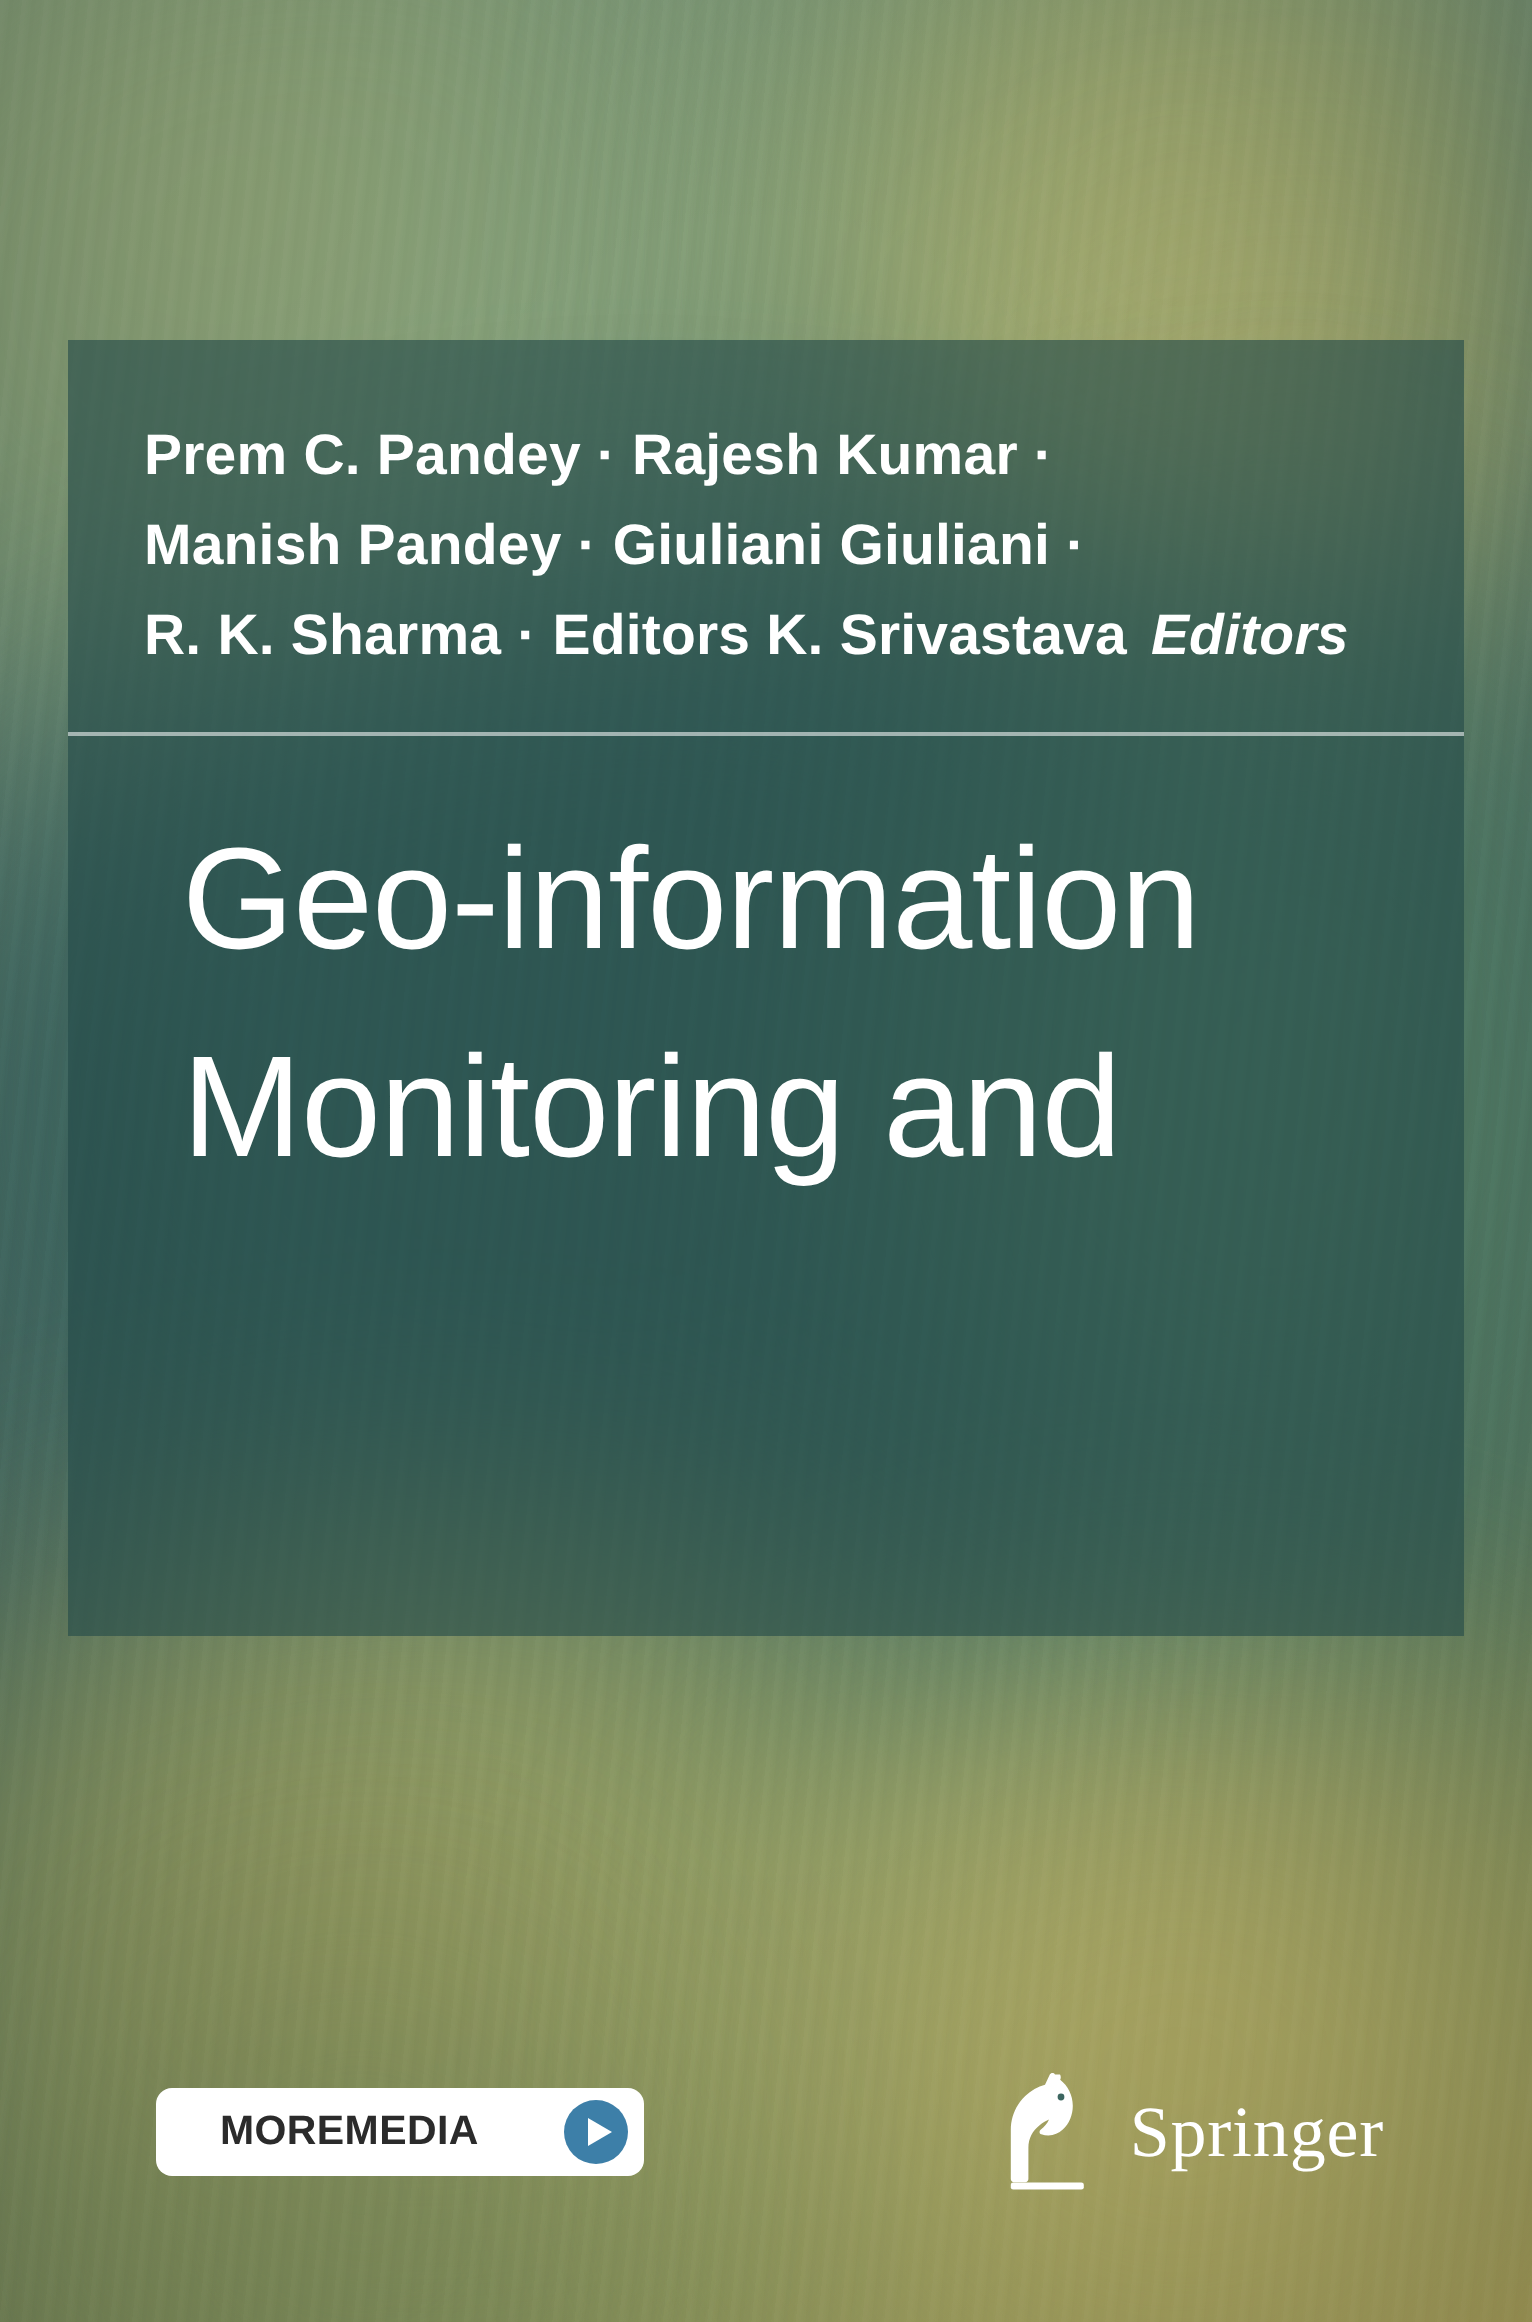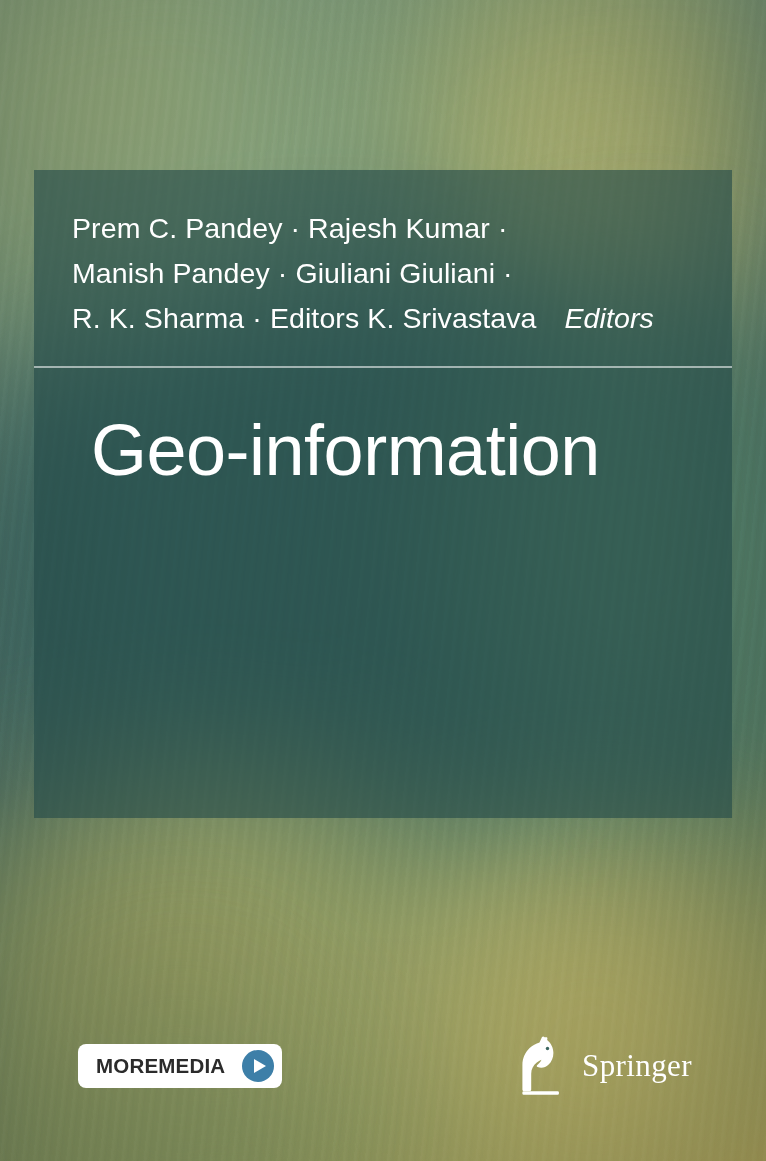--- a/index.html
+++ b/index.html
@@ -112,26 +112,26 @@
   
   .editors {
     position: absolute;
     left: 72px;
     top: 206px;
     width: 630px;
     color: #ffffff;
     font-size: 28.5px;
     line-height: 45px;
     letter-spacing: 0.1px;
-    font-weight: 400;
+    font-weight: 700;
   }
   .editors .line { white-space: nowrap; }
   .editors-label {
     font-style: italic;
-    margin-left: 28px;
+    margin-left: 12px;
   }
 
   
   .title {
     position: absolute;
     left: 70px;
     top: 398px;
     width: 640px;
     color: #ffffff;
     font-size: 72px;
@@ -140,27 +140,27 @@
     letter-spacing: -0.5px;
     margin-left: 21px;
   }
   .title .tline { white-space: nowrap; }
 
   
   .moremedia {
     position: absolute;
     left: 78px;
     top: 1044px;
-    width: 204px;
+    width: 244px;
     height: 44px;
     background: #ffffff;
     border-radius: 8px;
     display: flex;
     align-items: center;
-    padding-left: 18px;
+    padding-left: 32px;
     box-sizing: border-box;
   }
   .moremedia-text {
     color: #2b2b2b;
     font-size: 20.5px;
     font-weight: bold;
     letter-spacing: 0.2px;
   }
   .moremedia-play {
     position: absolute;
@@ -187,21 +187,21 @@
   .springer {
     position: absolute;
     right: 74px;
     top: 1035px;
     display: flex;
     align-items: center;
     gap: 14px;
   }
   .springer-word {
     color: #ffffff;
-    font-size: 31px;
+    font-size: 36px;
     font-family: "Liberation Serif", serif;
     letter-spacing: 0.4px;
   }
   .knight svg { display: block; }
 </style>
 </head>
 <body>
 
 <div class="cover">
 
@@ -221,20 +221,21 @@
   <div class="panel-divider"></div>
 
   <div class="editors">
     <div class="line">Prem C. Pandey · Rajesh Kumar ·</div>
     <div class="line">Manish Pandey · Giuliani Giuliani ·</div>
     <div class="line"><span>R. K. Sharma · Editors K. Srivastava</span><span class="editors-label">Editors</span></div>
   </div>
 
   <div class="title">
     <div class="tline">Geo-information</div>
+    <div class="tline">Monitoring and</div>
   </div>
 
   <div class="moremedia">
     <span class="moremedia-text">MOREMEDIA</span>
     <span class="moremedia-play">
         <span class="tri"></span>
       </span>
   </div>
 
   <div class="springer">

